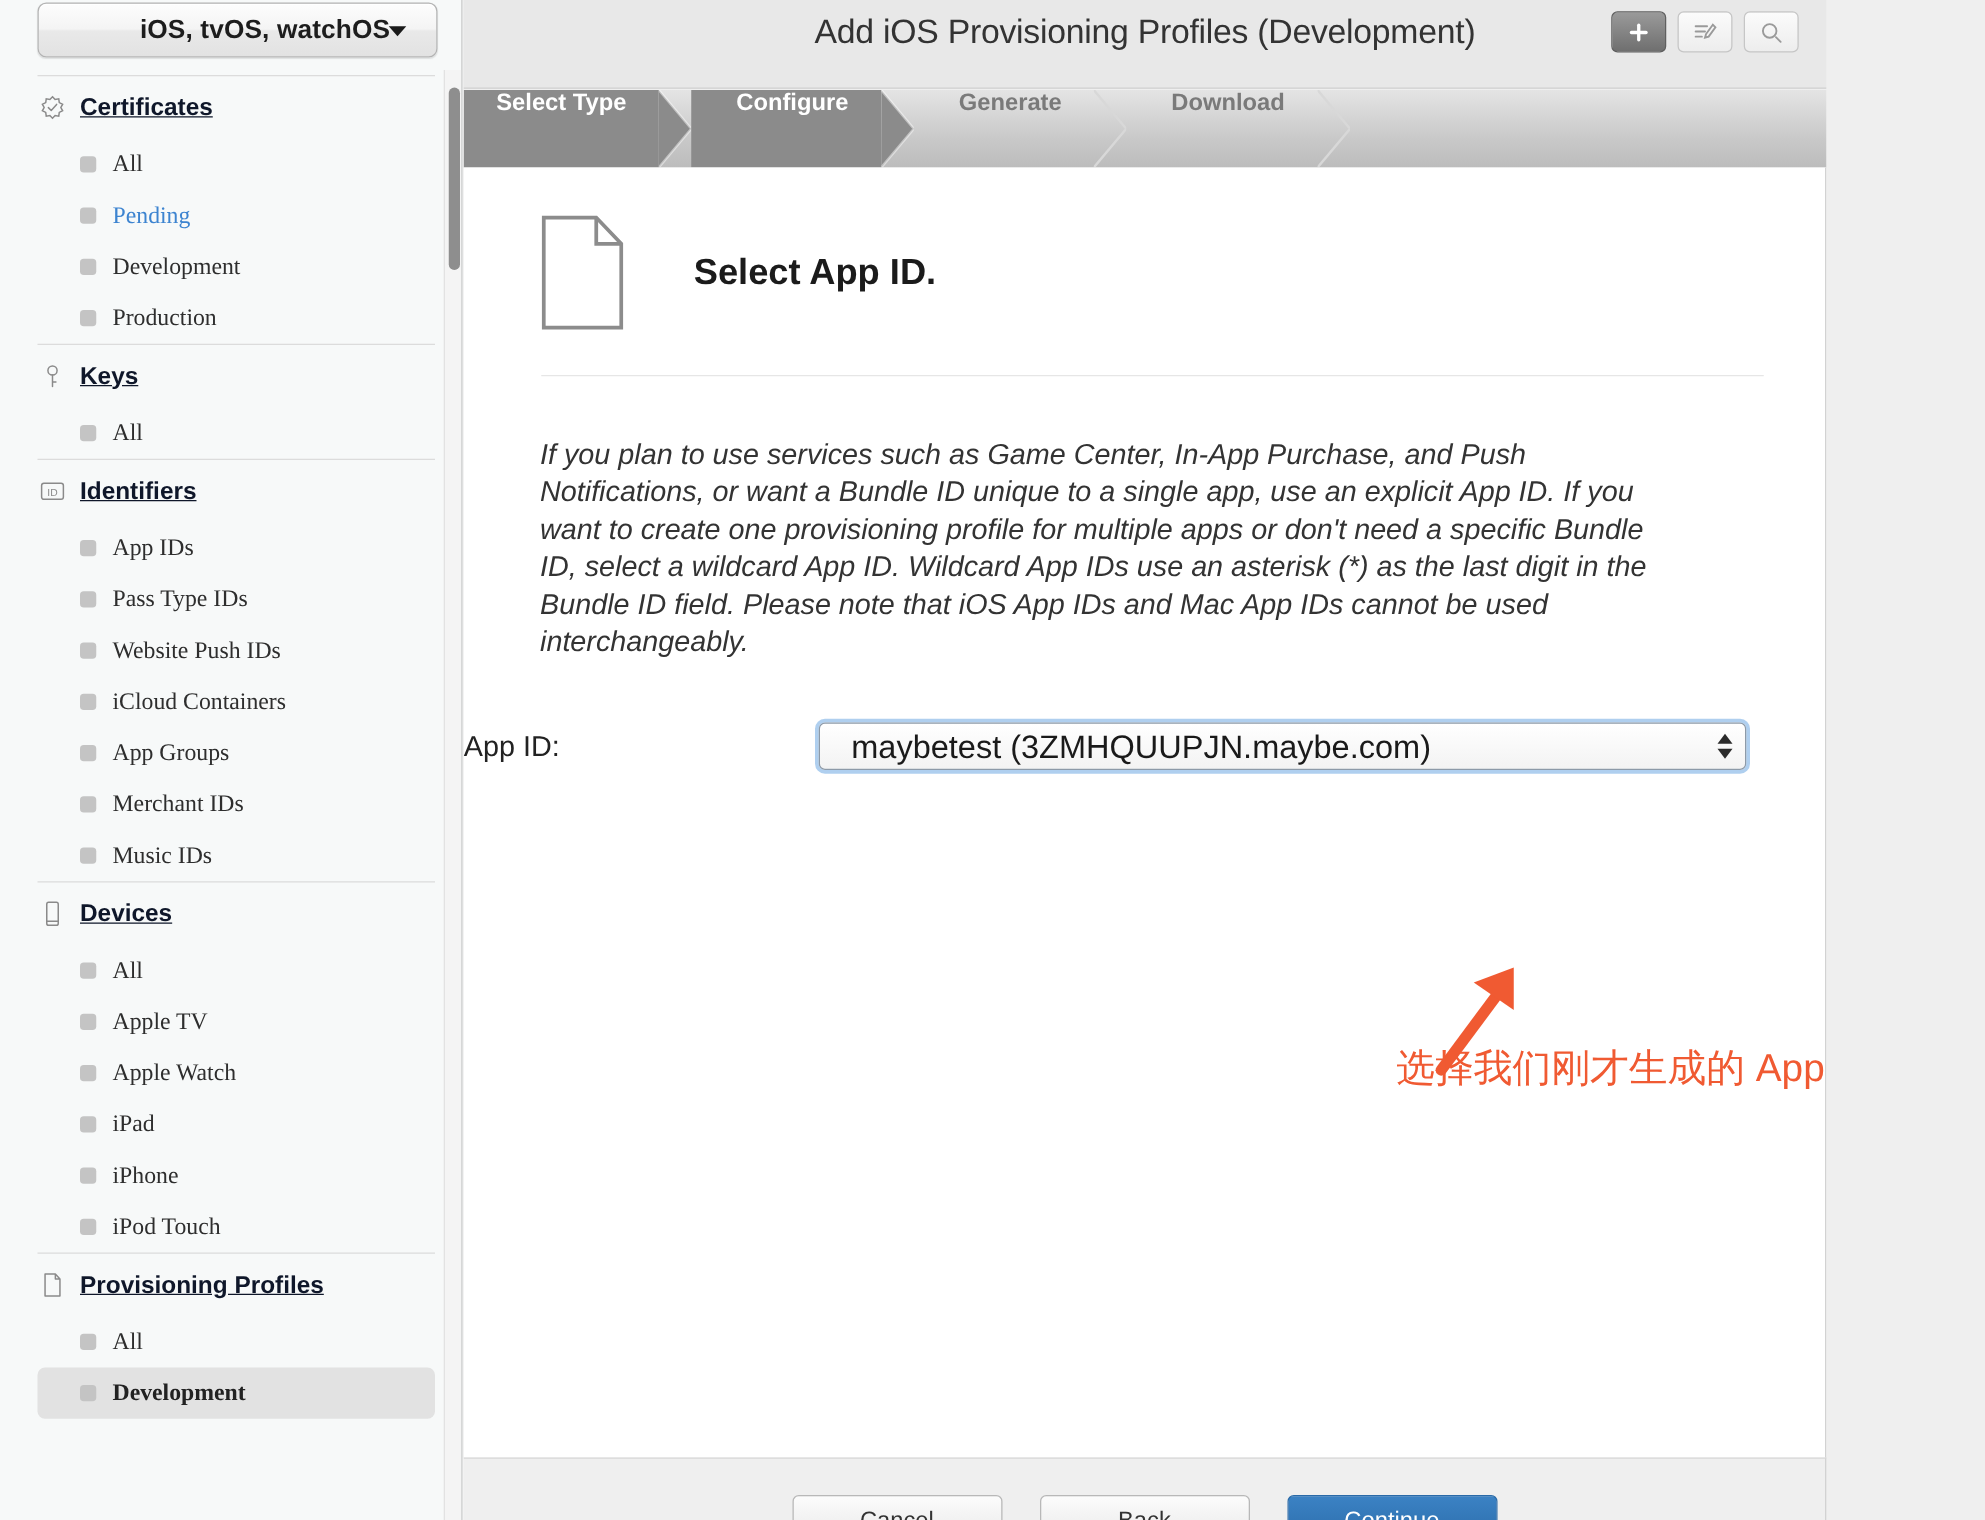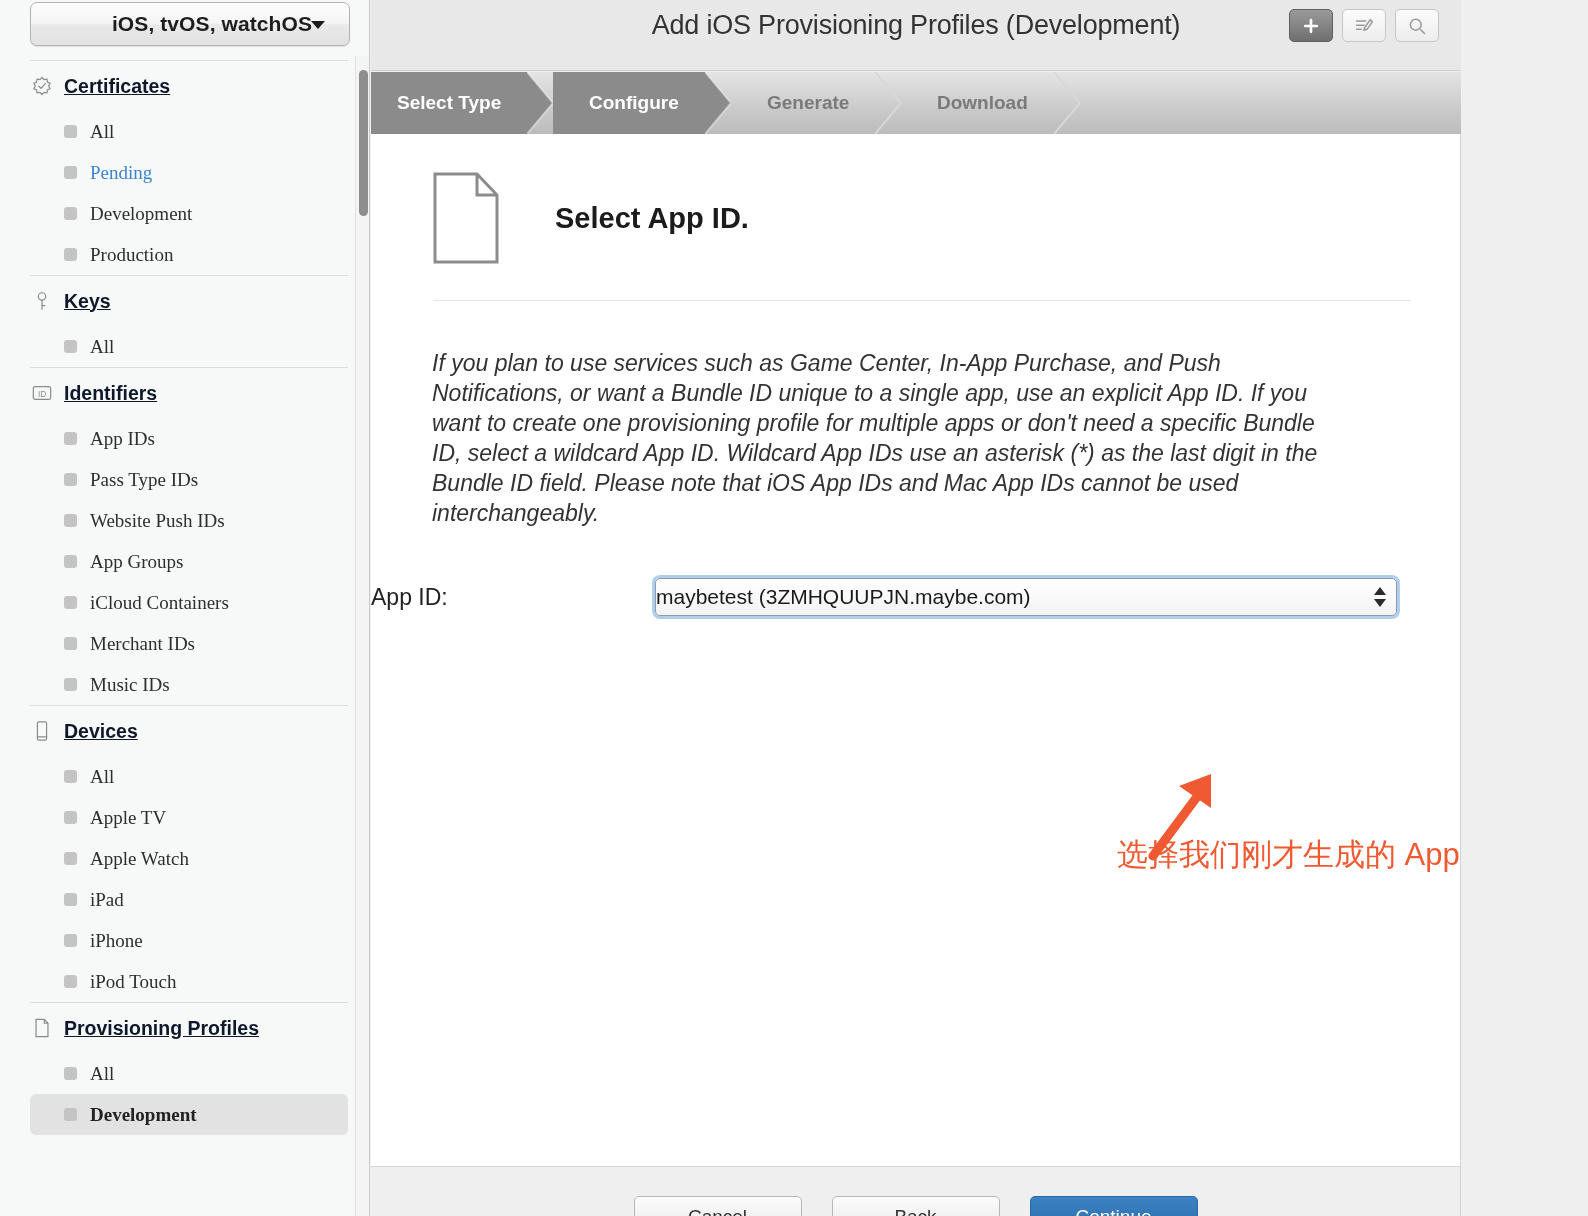--- a/index.html
+++ b/index.html
@@ -188,21 +188,21 @@
     width: 1090px;
     height: 62px;
     background: linear-gradient(to bottom, #e4e4e4 0%, #c9c9c9 62%, #bcbcbc 100%);
     overflow: hidden;
   }
   .step {
     position: absolute;
     top: 0;
     height: 62px;
     display: flex;
-    align-items: center;
+    align-items: flex-start;
     cursor: default;
   }
   .step .st-label {
     font-size: 19px;
     font-weight: bold;
     white-space: nowrap;
   }
   .step.is-done,
   .step.is-active { background: #8b8b8b; }
   .step.is-done .st-label,
@@ -279,23 +279,23 @@
     height: 38px;
     border: 1px solid #8d9aa8;
     border-radius: 5px;
     background: linear-gradient(to bottom, #ffffff, #f3f3f3);
     box-shadow: 0 0 0 3px rgba(110,168,225,0.55);
     display: flex;
     align-items: center;
     cursor: default;
   }
   .field-select .fs-value {
-    font-size: 21px;
+    font-size: 26px;
     color: #1a1a1a;
-    padding-left: 0;
+    padding-left: 25px;
   }
   .field-select .fs-stepper {
     position: absolute;
     right: 10px;
     top: 50%;
     transform: translateY(-50%);
     display: flex;
     flex-direction: column;
     align-items: center;
     gap: 4px;
@@ -444,25 +444,25 @@
           <div class="nav-item">
             <span class="ni-bullet"></span>
             <span class="ni-label">Pass Type IDs</span>
           </div>
           <div class="nav-item">
             <span class="ni-bullet"></span>
             <span class="ni-label">Website Push IDs</span>
           </div>
           <div class="nav-item">
             <span class="ni-bullet"></span>
+            <span class="ni-label">iCloud Containers</span>
+          </div>
+          <div class="nav-item">
+            <span class="ni-bullet"></span>
             <span class="ni-label">App Groups</span>
-          </div>
-          <div class="nav-item">
-            <span class="ni-bullet"></span>
-            <span class="ni-label">iCloud Containers</span>
           </div>
           <div class="nav-item">
             <span class="ni-bullet"></span>
             <span class="ni-label">Merchant IDs</span>
           </div>
           <div class="nav-item">
             <span class="ni-bullet"></span>
             <span class="ni-label">Music IDs</span>
           </div>
         </div>

